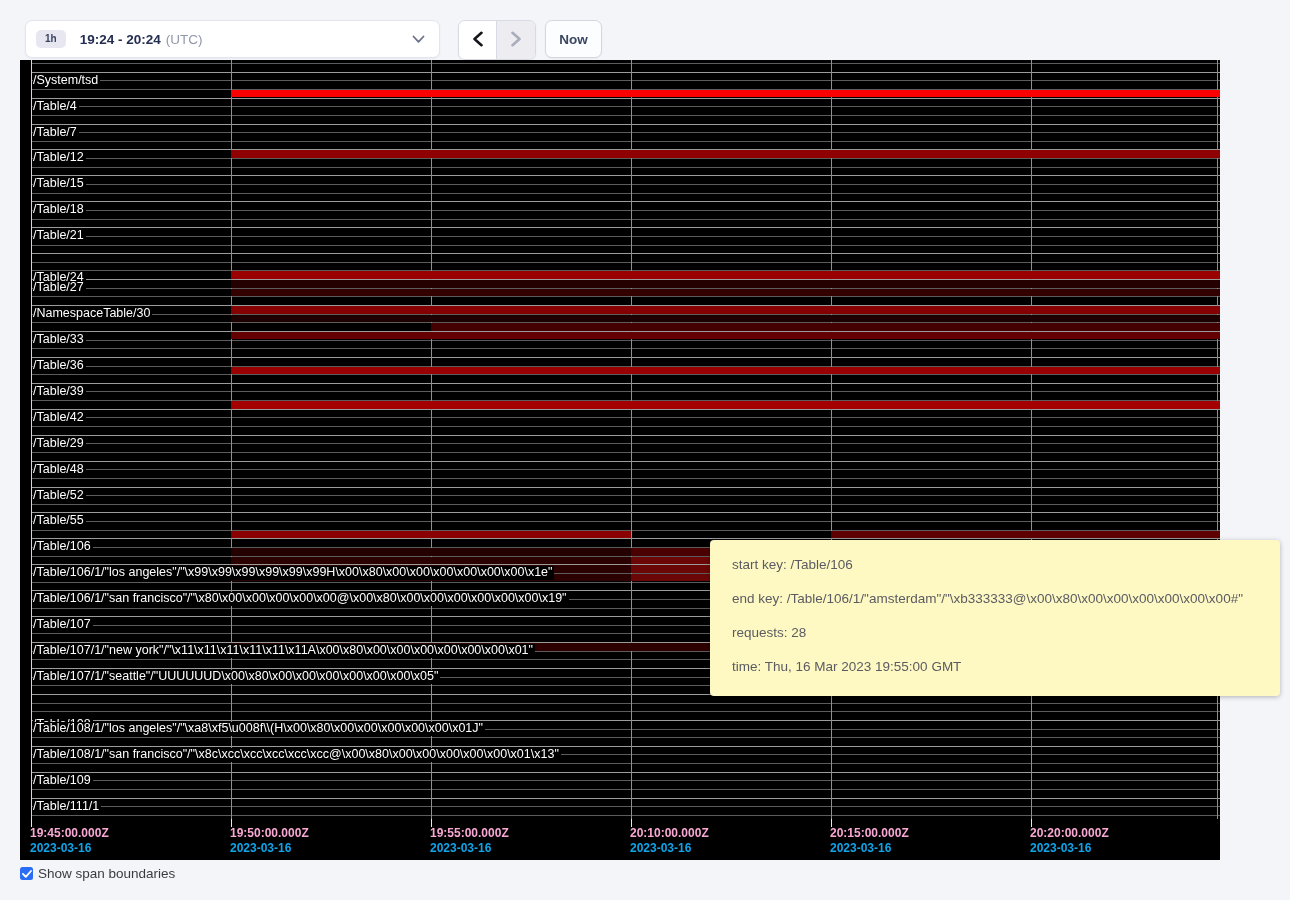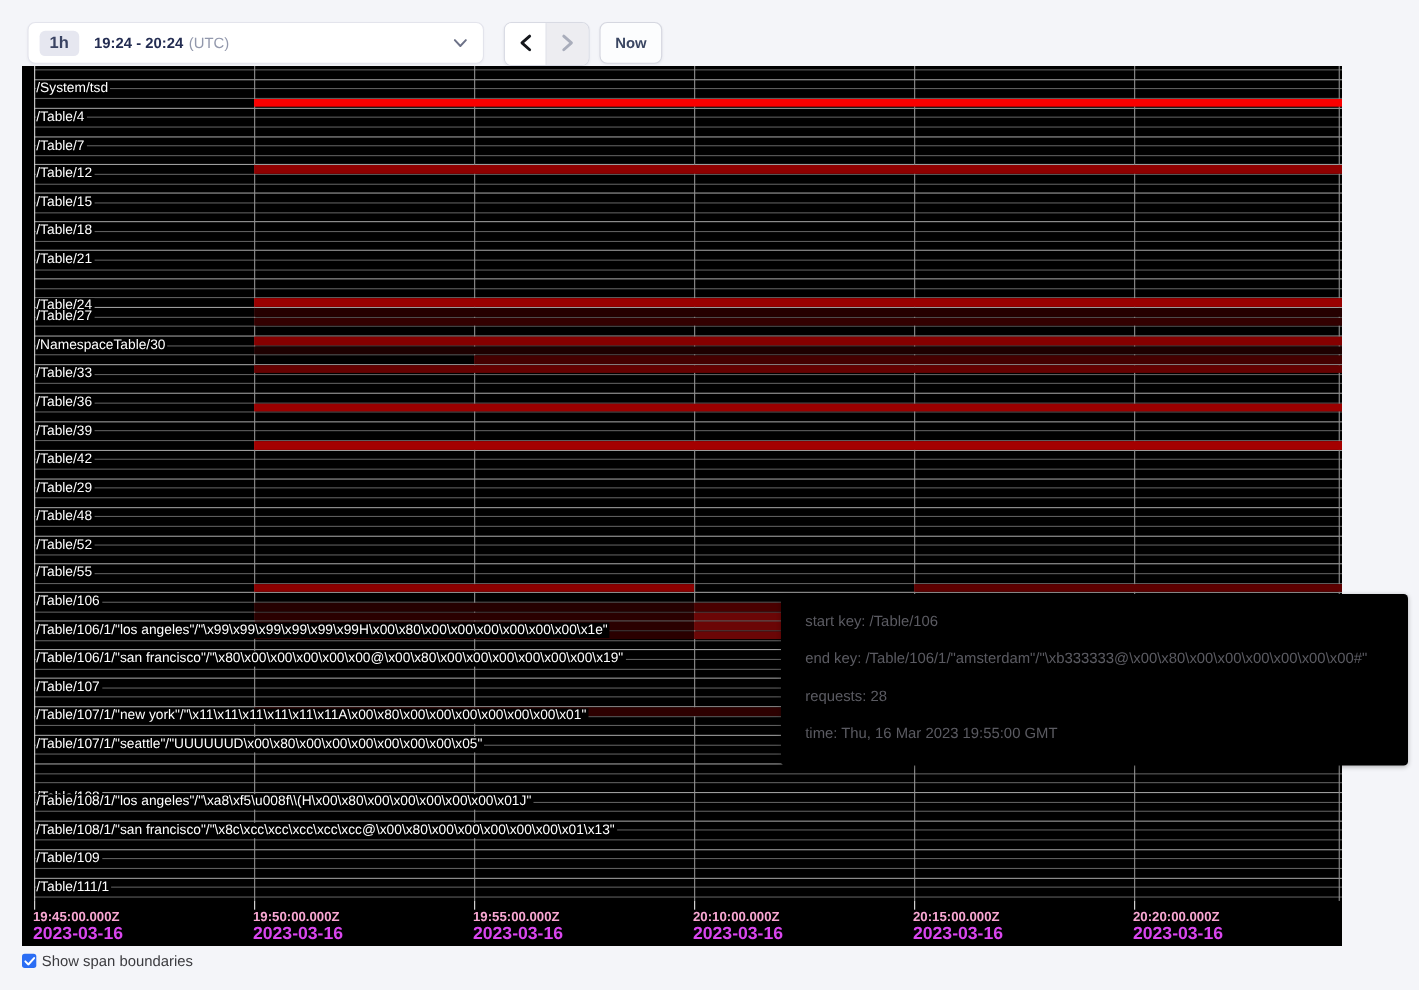--- a/index.html
+++ b/index.html
@@ -13,21 +13,21 @@
 
   
   .time-selector{
     left:25px;top:20px;width:415px;height:38px;
     background:#ffffff;border:1px solid #e3e4ec;border-radius:7px;
     box-shadow:0 1px 2px rgba(40,45,80,.05);
     display:flex;align-items:center;box-sizing:border-box;padding:0 14px 0 10px;
     cursor:pointer;
   }
   .duration-badge{
-    background:#e6e7f0;color:#3a4362;font-size:15px;font-weight:700;
+    background:#e6e7f0;color:#3a4362;font-size:10px;font-weight:700;
     border-radius:5px;padding:4px 9px;line-height:1;
   }
   .range-text{margin-left:14px;font-size:13.5px;font-weight:700;color:#242d52;}
   .tz-text{margin-left:5px;font-size:13.5px;font-weight:400;color:#9298ac;}
   .chev-down{margin-left:auto;display:flex;align-items:center;}
 
   .nav-group{
     left:458px;top:20px;height:38px;display:flex;
     border:1px solid #d8dae3;border-radius:7px;overflow:hidden;
     box-shadow:0 1px 2px rgba(40,45,80,.05);
@@ -55,25 +55,25 @@
   .hline.major{background:#9b9b9b;}
   .vline{position:absolute;width:1px;background:#8f8f8f;}
   .vline.border{background:#d6d6d6;}
   .band{position:absolute;}
   .row-label{
     position:absolute;left:13px;color:#ffffff;font-size:12.5px;font-weight:500;
     background:#000;line-height:13px;padding:0 2px 1px 0;white-space:nowrap;
   }
   .x-tick{position:absolute;width:1px;height:8px;background:#e8e8e8;}
   .x-time{position:absolute;color:#f9a8d4;font-size:12px;font-weight:700;white-space:nowrap;}
-  .x-date{position:absolute;color:#d946ef;font-size:16px;font-weight:700;white-space:nowrap;}
+  .x-date{position:absolute;color:#0ea5e9;font-size:12px;font-weight:700;white-space:nowrap;}
 
   
   .tooltip{
-    left:710px;top:540px;width:570px;height:156px;background:#000000;
+    left:710px;top:540px;width:570px;height:156px;background:#fef9c3;
     border-radius:4px;box-shadow:0 1px 5px rgba(0,0,0,.28);
     box-sizing:border-box;padding:15px 0 0 22px;z-index:5;
   }
   .tooltip .tline{
     height:20px;margin-bottom:14px;font-size:13.5px;color:#5b5b62;white-space:nowrap;
     line-height:20px;
   }
 
   
   .footer{left:20px;top:866px;display:flex;align-items:center;}

